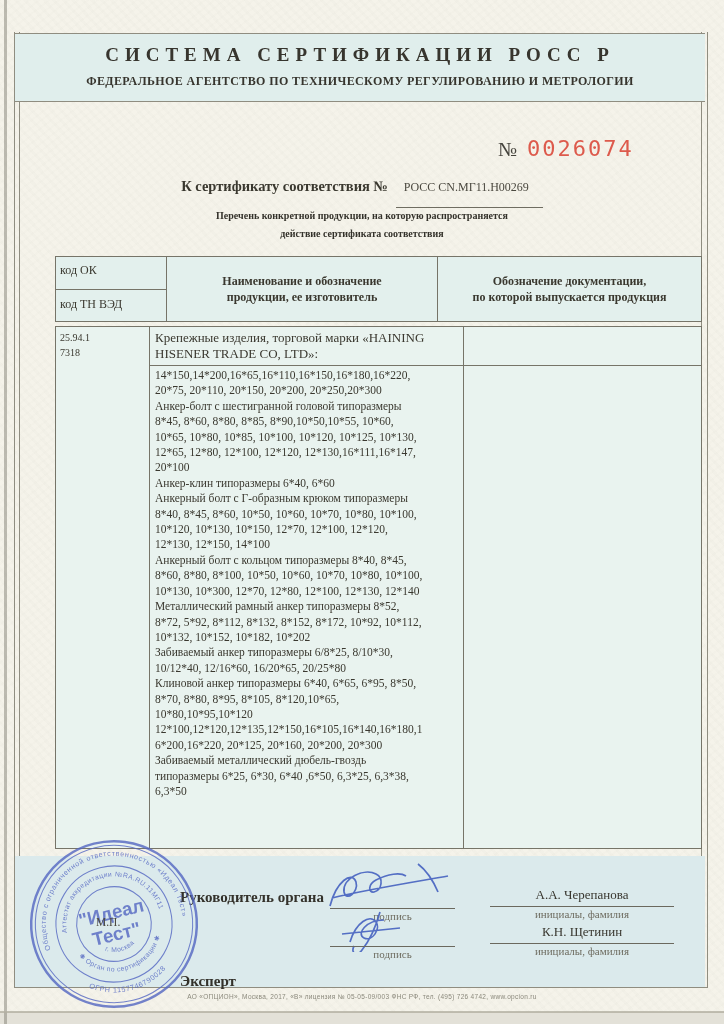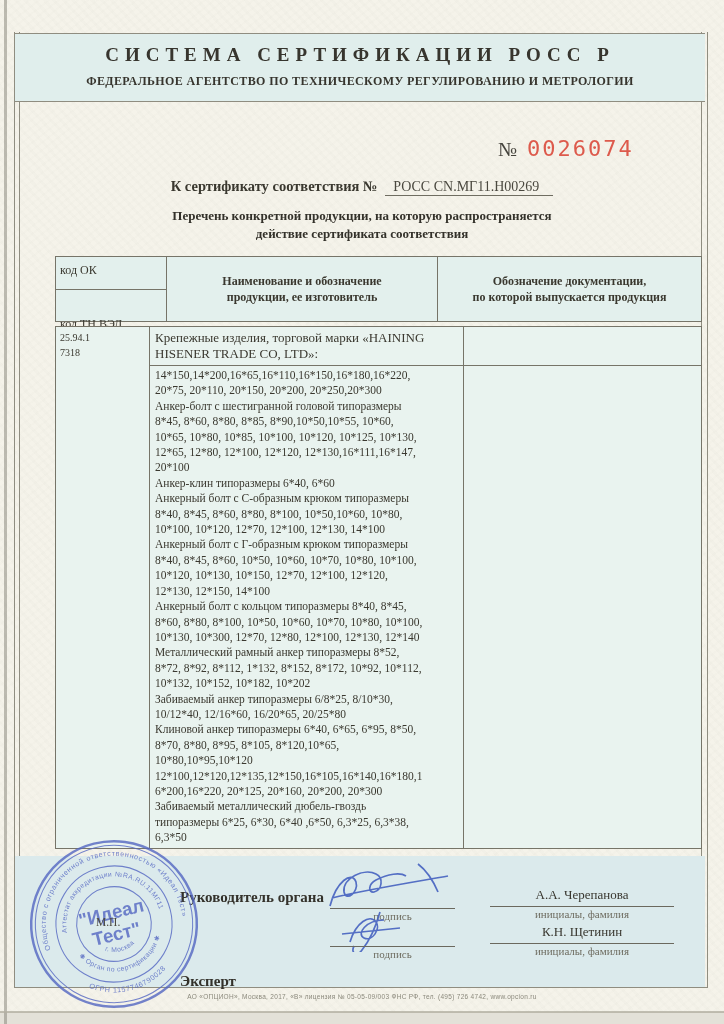--- a/index.html
+++ b/index.html
@@ -40,36 +40,36 @@
     font-family:"DejaVu Sans Mono", monospace;font-size:22px;letter-spacing:2px;
     color:#dd5a4c;margin-left:10px;
   }
   .doc-title{
     position:absolute;left:0;top:141px;width:724px;text-align:center;
     font-size:21px;font-weight:bold;letter-spacing:3px;color:#33312a;
   }
   .cert-line{position:absolute;left:0;top:178px;width:724px;text-align:center;font-size:14.5px;}
   .cert-line .lbl{font-weight:bold;}
   .cert-line .val{
-    font-size:14px;color:#4a483f;border-bottom:1px solid #6f6d61;
-    padding:0 14px 1px 8px;margin-left:4px;
+    font-size:12px;color:#4a483f;border-bottom:1px solid #6f6d61;
+    padding:0 14px 13px 8px;margin-left:4px;
   }
   .subtitle{
     position:absolute;left:0;top:207px;width:724px;text-align:center;
-    font-size:13px;font-weight:bold;line-height:18px;white-space:pre-line;color:#33312a;
+    font-size:10px;font-weight:bold;line-height:18px;white-space:pre-line;color:#33312a;
   }
   
   .tbl-head{
     position:absolute;left:55px;top:256px;width:645px;height:64px;
     background:#e3f0ed;border:1px solid #76746а;border:1px solid #767468;
   }
   .tbl-head .c1{position:absolute;left:0;top:0;width:110px;height:100%;border-right:1px solid #767468;}
   .tbl-head .c1 .split{position:absolute;left:0;top:32px;width:110px;height:1px;background:#767468;}
   .tbl-head .code-ok{position:absolute;left:4px;top:6px;font-size:12px;}
-  .tbl-head .code-tn{position:absolute;left:4px;top:40px;font-size:12px;margin-top:20px;}
+  .tbl-head .code-tn{position:absolute;left:4px;top:40px;font-size:12px;}
   .tbl-head .c2{
     position:absolute;left:111px;top:0;width:270px;height:100%;border-right:1px solid #767468;
     display:flex;align-items:center;justify-content:center;text-align:center;
     font-size:12px;font-weight:bold;white-space:pre-line;line-height:16px;
   }
   .tbl-head .c3{
     position:absolute;left:382px;top:0;right:0;height:100%;
     display:flex;align-items:center;justify-content:center;text-align:center;
     font-size:12px;font-weight:bold;white-space:pre-line;line-height:16px;
   }
@@ -169,32 +169,29 @@
 HISENER TRADE CO, LTD»:</div>
     <div class="sizes">
         <div class="size-par">14*150,14*200,16*65,16*110,16*150,16*180,16*220,
 20*75, 20*110, 20*150, 20*200, 20*250,20*300</div>
         <div class="size-par">Анкер-болт с шестигранной головой типоразмеры
 8*45, 8*60, 8*80, 8*85, 8*90,10*50,10*55, 10*60,
 10*65, 10*80, 10*85, 10*100, 10*120, 10*125, 10*130,
 12*65, 12*80, 12*100, 12*120, 12*130,16*111,16*147,
 20*100</div>
         <div class="size-par">Анкер-клин типоразмеры 6*40, 6*60</div>
-        <div class="size-par">Анкерный болт с С-образным крюком типоразмеры
-8*40, 8*45, 8*60, 8*80, 8*100, 10*50,10*60, 10*80,
-10*100, 10*120, 12*70, 12*100, 12*130, 14*100</div>
         <div class="size-par">Анкерный болт с Г-образным крюком типоразмеры
 8*40, 8*45, 8*60, 10*50, 10*60, 10*70, 10*80, 10*100,
 10*120, 10*130, 10*150, 12*70, 12*100, 12*120,
 12*130, 12*150, 14*100</div>
         <div class="size-par">Анкерный болт с кольцом типоразмеры 8*40, 8*45,
 8*60, 8*80, 8*100, 10*50, 10*60, 10*70, 10*80, 10*100,
 10*130, 10*300, 12*70, 12*80, 12*100, 12*130, 12*140</div>
         <div class="size-par">Металлический рамный анкер типоразмеры 8*52,
-8*72, 8*92, 8*112, 1*132, 8*152, 8*172, 10*92, 10*112,
+8*72, 5*92, 8*112, 8*132, 8*152, 8*172, 10*92, 10*112,
 10*132, 10*152, 10*182, 10*202</div>
         <div class="size-par">Забиваемый анкер типоразмеры 6/8*25, 8/10*30,
 10/12*40, 12/16*60, 16/20*65, 20/25*80</div>
         <div class="size-par">Клиновой анкер типоразмеры 6*40, 6*65, 6*95, 8*50,
 8*70, 8*80, 8*95, 8*105, 8*120,10*65,
 10*80,10*95,10*120</div>
         <div class="size-par">12*100,12*120,12*135,12*150,16*105,16*140,16*180,1
 6*200,16*220, 20*125, 20*160, 20*200, 20*300</div>
         <div class="size-par">Забиваемый металлический дюбель-гвоздь
 типоразмеры 6*25, 6*30, 6*40 ,6*50, 6,3*25, 6,3*38,

